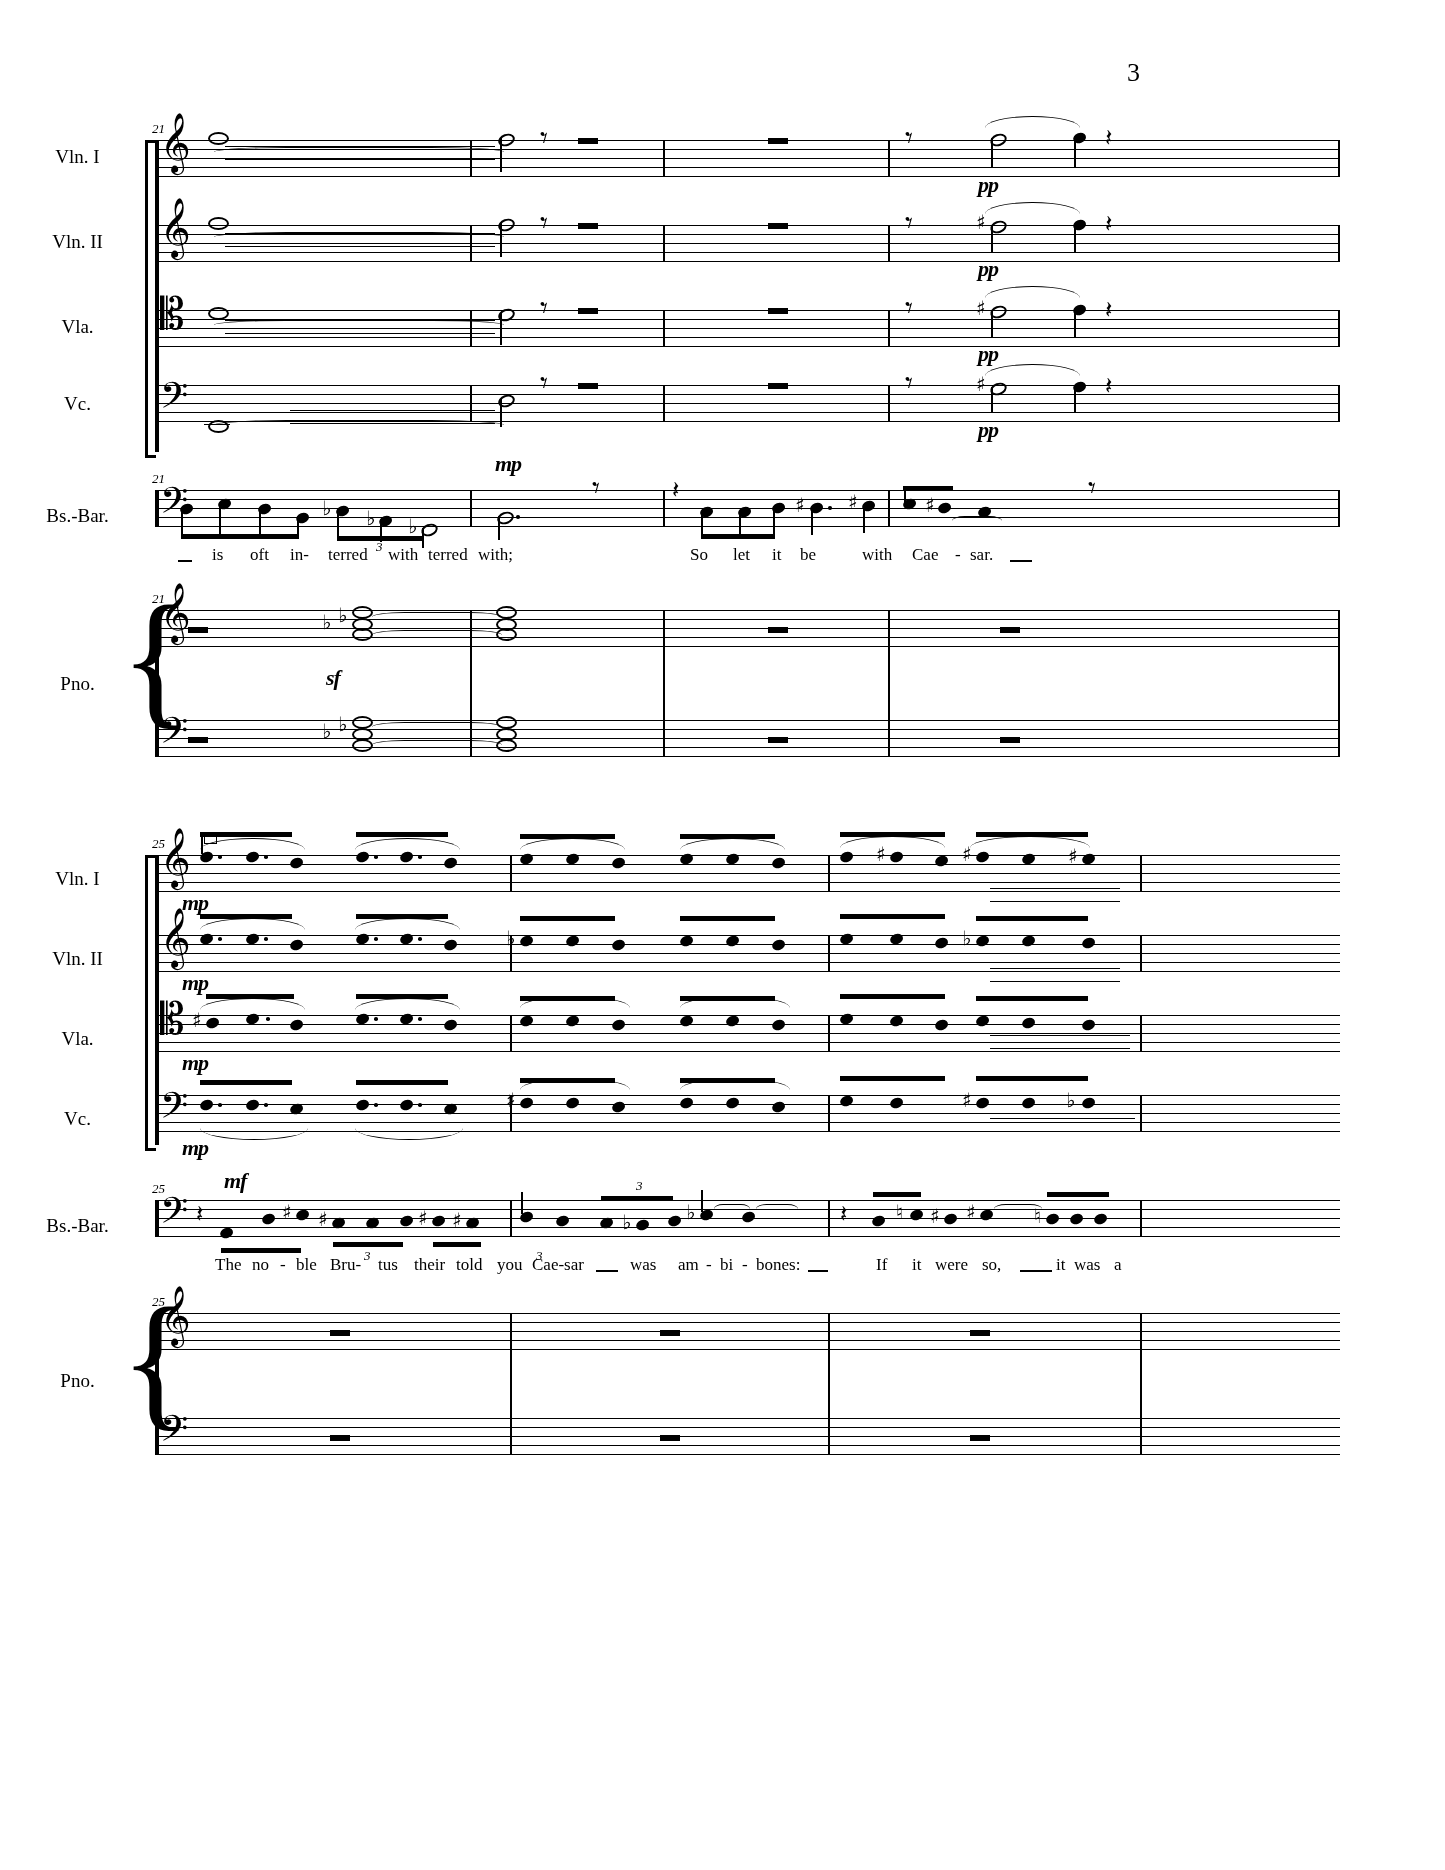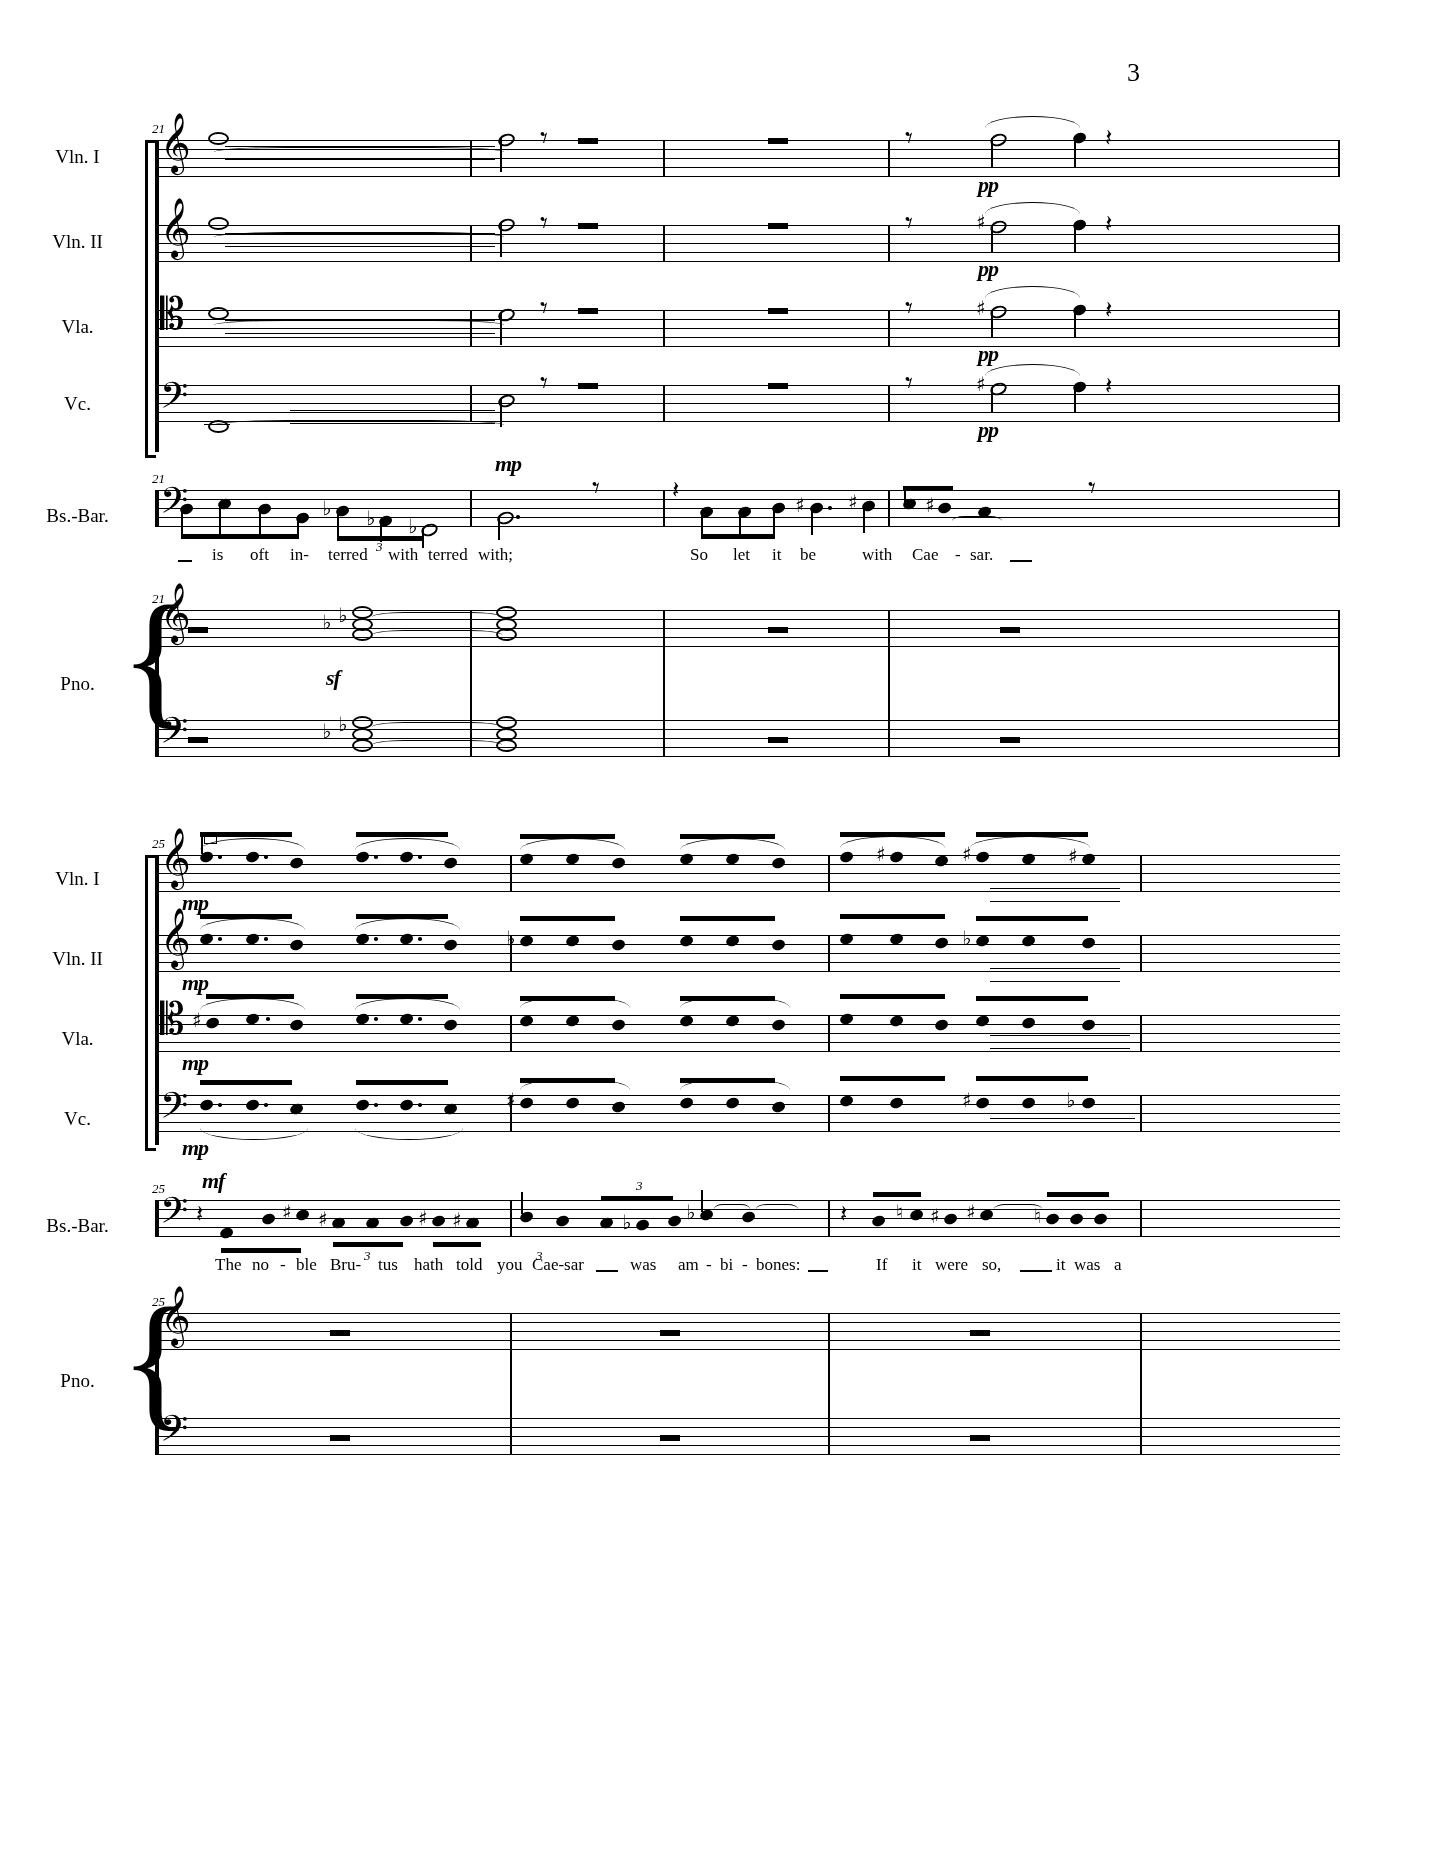--- a/index.html
+++ b/index.html
@@ -736,21 +736,21 @@
     <div class="staff" style="left:155px; top:370px; width:1185px;">
       <div class="line"></div>
         <div class="line"></div>
         <div class="line"></div>
         <div class="line"></div>
         <div class="line"></div>
     </div>
     <div class="barline sys-left" style="left:155px; top:370px; height:37px;"></div>
     <div class="meas-num" style="left:152px; top:351px;">25</div>
     <div class="clef bass" style="left:160px; top:363px;">𝄢</div>
-    <div class="dyn" style="left:202px; top:338px;">mf</div>
+    <div class="dyn" style="left:224px; top:338px;">mf</div>
     <div class="rest-8" style="left:196px; top:372px;">𝄽</div>
     <div class="note" style="left:220px; top:398px;"></div>
     <div class="note" style="left:262px; top:384px;"></div>
     <div class="accid" style="left:282px; top:372px;">♯</div>
     <div class="note" style="left:296px; top:380px;"></div>
     <div class="beam" style="left:221px; top:418px; width:80px;"></div>
     <div class="accid" style="left:318px; top:379px;">♯</div>
     <div class="note" style="left:332px; top:388px;"></div>
     <div class="note" style="left:366px; top:388px;"></div>
     <div class="note" style="left:400px; top:386px;"></div>
@@ -795,21 +795,21 @@
     <div class="note" style="left:1094px; top:384px;"></div>
     <div class="beam" style="left:1047px; top:362px; width:62px;"></div>
     <div class="barline" style="left:1140px; top:370px; height:37px;"></div>
 
     <div class="lyric" style="left:215px; top:425px;">The</div>
     <div class="lyric" style="left:252px; top:425px;">no</div>
     <div class="lyric" style="left:280px; top:425px;">-</div>
     <div class="lyric" style="left:296px; top:425px;">ble</div>
     <div class="lyric" style="left:330px; top:425px;">Bru-</div>
     <div class="lyric" style="left:378px; top:425px;">tus</div>
-    <div class="lyric" style="left:414px; top:425px;">hath</div>
+    <div class="lyric" style="left:414px; top:425px;">their</div>
     <div class="lyric" style="left:456px; top:425px;">told</div>
     <div class="lyric" style="left:497px; top:425px;">you</div>
     <div class="lyric" style="left:532px; top:425px;">Cae-sar</div>
     <div class="lyr-ext" style="left:596px; top:440px; width:22px;"></div>
     <div class="lyric" style="left:630px; top:425px;">was</div>
     <div class="lyric" style="left:678px; top:425px;">am</div>
     <div class="lyric" style="left:706px; top:425px;">-</div>
     <div class="lyric" style="left:720px; top:425px;">bi</div>
     <div class="lyric" style="left:742px; top:425px;">-</div>
     <div class="lyric" style="left:756px; top:425px;">bones:</div>

